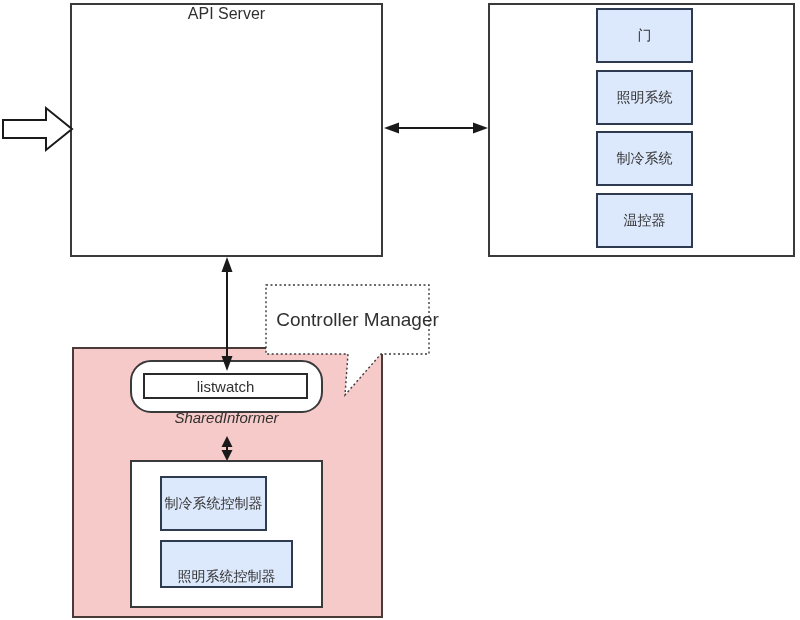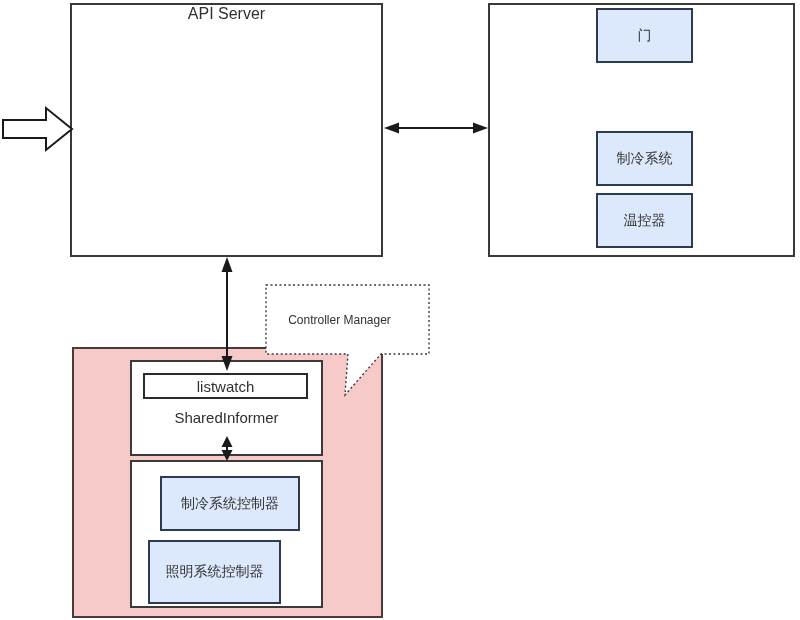--- a/index.html
+++ b/index.html
@@ -29,60 +29,63 @@
   .d2{left:106px;top:126px;width:97px;height:55px;}
   .d3{left:106px;top:188px;width:97px;height:55px;}
 
   .pink{
     left:72px;top:347px;width:311px;height:271px;
     background:var(--pink-fill,#f7caca);
     border:2px solid var(--pink-border,#4a3a38);
     z-index:1;
   }
 
-  .informer{left:130px;top:360px;width:193px;height:96px;z-index:2;}
+  .informer{left:130px;top:360px;width:193px;height:53px;z-index:2;border-radius:21px;}
   .listwatch{
     position:absolute;left:11px;top:11px;width:165px;height:26px;
     box-sizing:border-box;border:2px solid #2a2a2a;background:#fff;
     display:flex;align-items:center;justify-content:center;font-size:15px;
   }
   .informer-label{
     position:absolute;left:0;top:39px;width:100%;height:32px;
-    display:flex;align-items:center;justify-content:center;font-size:15px;
+    display:flex;align-items:center;justify-content:center;font-size:15px;font-style:italic;
   }
 
   .controllers{left:130px;top:460px;width:193px;height:148px;z-index:2;}
-  .c0{left:28px;top:14px;width:140px;height:55px;}
-  .c1{left:16px;top:78px;width:133px;height:64px;}
+  .c0{left:28px;top:14px;width:107px;height:55px;}
+  .c1{left:28px;top:78px;width:133px;height:48px;align-items:flex-end;}
 
   svg.arrow{position:absolute;z-index:4;overflow:visible;}
   .arrow-line{stroke:var(--line,#1a1a1a);stroke-width:2;fill:none;}
   .arrow-head{fill:var(--line,#1a1a1a);stroke:none;}
   .hollow{fill:#fff;stroke:var(--line,#1a1a1a);stroke-width:2;stroke-linejoin:miter;}
 
   .callout-shape{position:absolute;left:263px;top:282px;z-index:2;overflow:visible;}
   .callout-path{fill:#fff;stroke:#3a3a3a;stroke-width:1.4;stroke-dasharray:2 2.5;}
   .callout-text{
-    position:absolute;left:258px;top:285px;width:163px;height:69px;
+    position:absolute;left:276px;top:285px;width:163px;height:69px;
     display:flex;align-items:center;justify-content:center;
-    font-size:12px;z-index:3;white-space:nowrap;text-align:right;
+    font-size:19px;z-index:3;white-space:nowrap;text-align:right;
   }
 </style>
 </head>
 <body>
 
 <div class="stage">
 
   <div class="box outline api">
     <span>API Server</span>
   </div>
 
   <div class="box outline devices">
     <div class="bluebox d0">
       <span>门</span>
+    </div>
+    <div class="bluebox d1">
+      <span>照明系统</span>
     </div>
     <div class="bluebox d3">
       <span>温控器</span>
     </div>
     <div class="bluebox d2">
       <span>制冷系统</span>
     </div>
   </div>
 
   <svg class="arrow" style="left:0;top:104px" width="76" height="50" viewBox="0 0 76 50">

